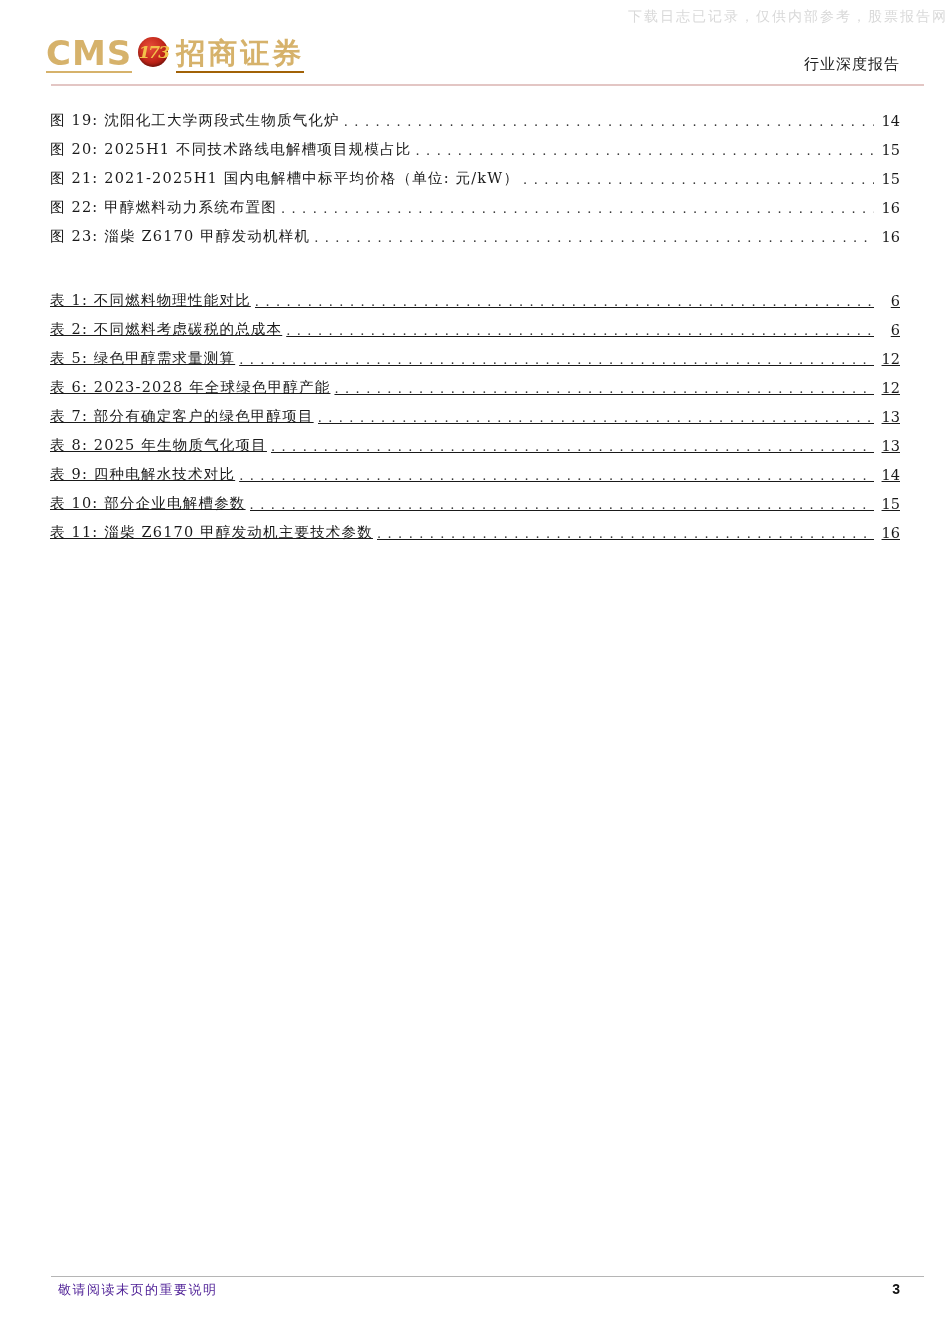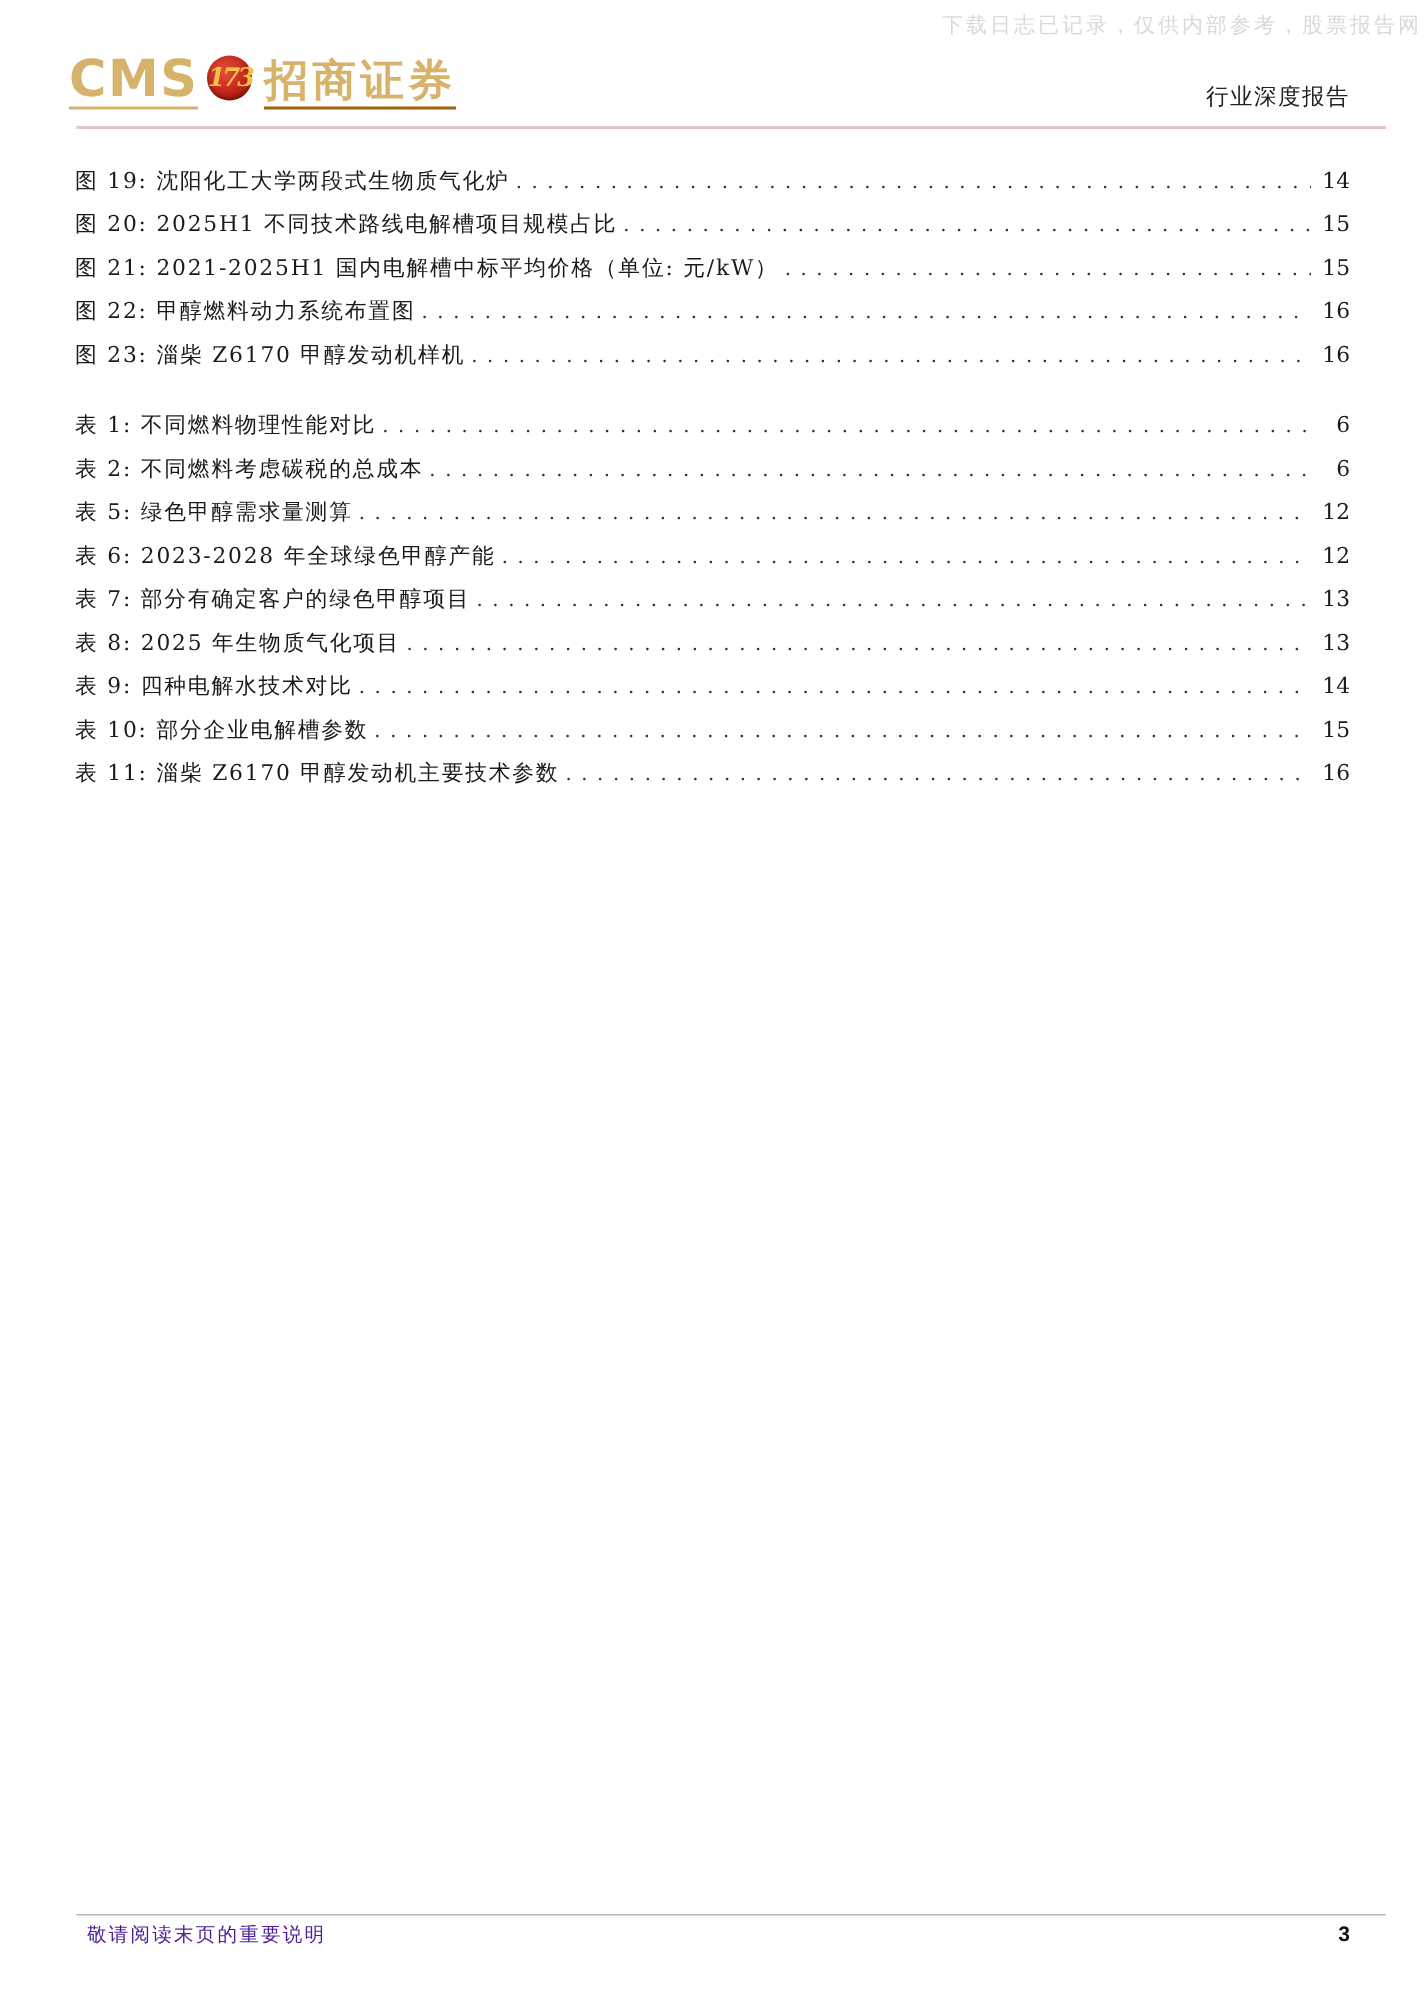--- a/index.html
+++ b/index.html
@@ -24,21 +24,21 @@
 
   .toc { position:absolute; left:50px; width:850px; }
   .toc-row { position:relative; height:29px; display:flex; align-items:center; font-size:14.5px;
              letter-spacing:1.2px; white-space:nowrap; }
   .toc-label { flex:0 0 auto; padding-right:4px; }
   .toc-dots { flex:1 1 auto; overflow:hidden; color:#333; letter-spacing:4.1px; font-size:13px;
               position:relative; top:1px; }
   .toc-dots::before { content:". . . . . . . . . . . . . . . . . . . . . . . . . . . . . . . . . . . . . . . . . . . . . . . . . . . . . . . . . . . . . . . . . . . . . . . . . . . . . . . . . . . . . . . . . . . . . . . . . . . . . . . . . . . . . . . . . . . . . . . . . . . . . . . . . . . . . . . . . . . . . . ."; letter-spacing:0; word-spacing:2.3px; }
   .toc-page { flex:0 0 auto; padding-left:8px; min-width:18px; text-align:right; letter-spacing:0; }
   #figures { top:106px; }
-  #tables { top:269px; }
+  #tables { top:286px;text-decoration:underline; }
 
   .footer-rule { position:absolute; left:51px; right:26px; top:1276px; height:1px; background:#b5b5b5; }
   .footer-left { position:absolute; left:58px; top:1281px; font-size:13px; color:#4c1d95; letter-spacing:1.5px; }
   .footer-right { position:absolute; right:50px; top:1281px; font-size:14px; font-weight:bold;
                   font-family:"Liberation Sans","DejaVu Sans",sans-serif; color:#111; }
 </style>
 </head>
 <body>
 
 <div class="watermark">下载日志已记录，仅供内部参考，股票报告网</div>

